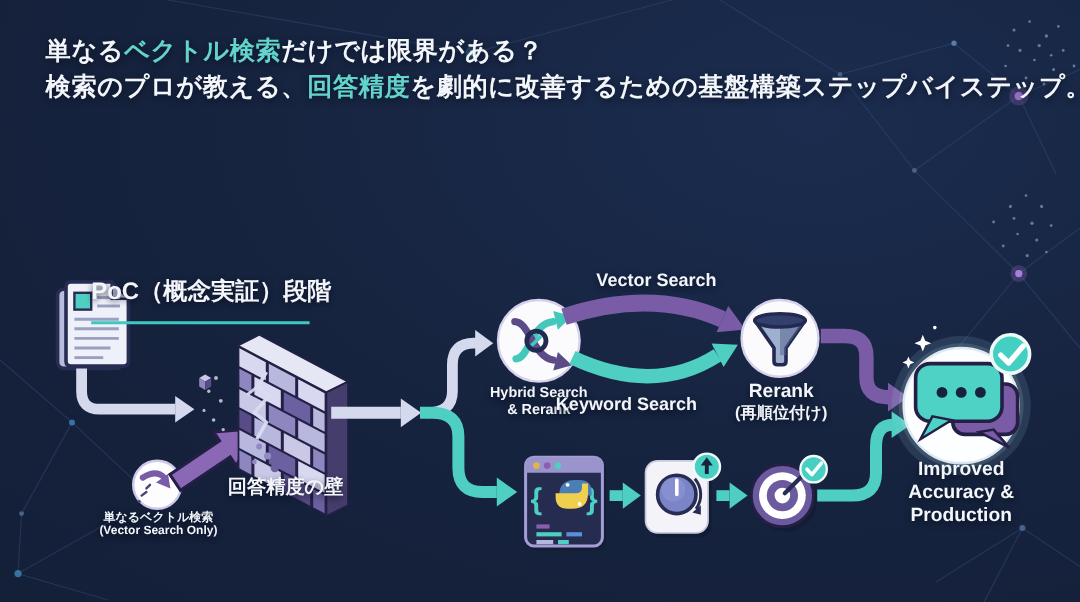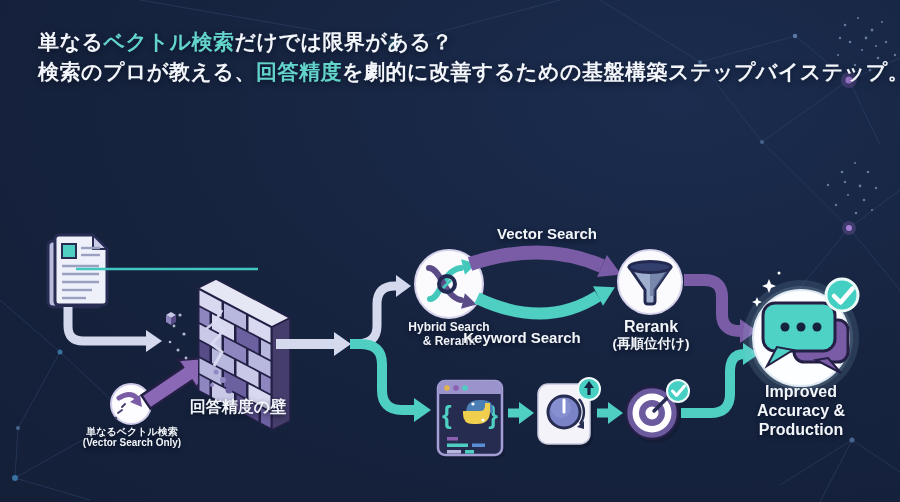--- a/index.html
+++ b/index.html
@@ -329,20 +329,21 @@
   </g>
 </svg>
 
 <div class="txt tagline" style="left:38px;top:28px;">
   <span>単なる</span><span class="hl">ベクトル検索</span><span>だけでは限界がある？</span>
 </div>
 <div class="txt tagline" style="left:38px;top:58px;">
   <span>検索のプロが教える、</span><span class="hl">回答精度</span><span>を劇的に改善するための基盤構築ステップバイステップ。</span>
 </div>
 
+<div class="lbl" style="left:176px;top:232px;font-size:20px;">PoC（概念実証）段階</div>
 
 <div class="lbl" style="left:132px;top:426px;font-size:10px;">
   <div>単なるベクトル検索</div>
   <div>(Vector Search Only)</div>
 </div>
 
 <div class="lbl" style="left:238px;top:398px;font-size:16px;">
   <div>回答精度の壁</div>
 </div>
 

